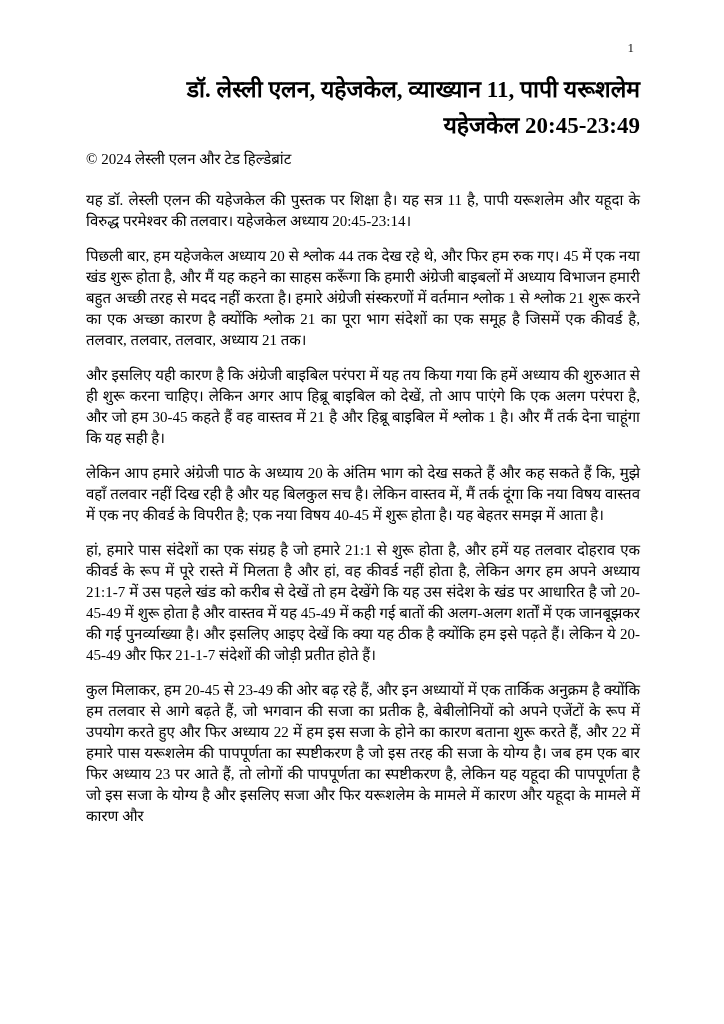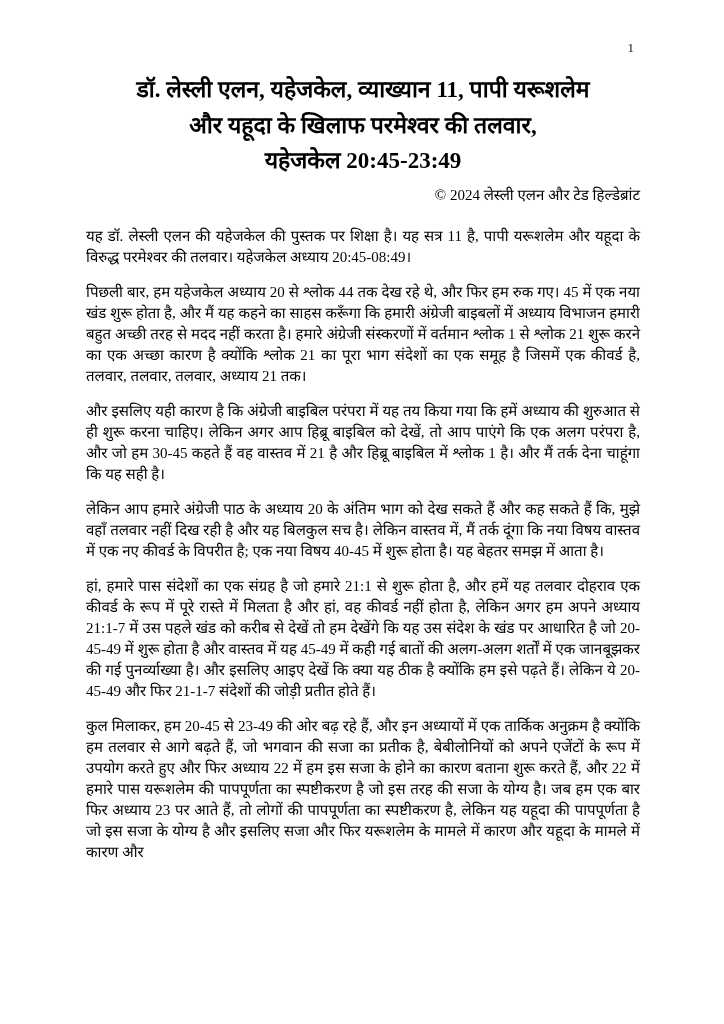--- a/index.html
+++ b/index.html
@@ -20,28 +20,28 @@
   }
   .page-number {
     position: absolute;
     top: 40px;
     right: 90px;
     font-size: 13px;
     color: #111;
   }
   .doc-title {
     margin-top: 38px;
-    text-align: center;
+    text-align: right;
     font-weight: bold;
     font-size: 23px;
     line-height: 1.55;
     color: #000;
   }
   .copyright {
-    text-align: right;
+    text-align: left;
     font-size: 15px;
     margin-top: 5px;
     color: #000;
   }
   .body-text {
     margin-top: 22px;
     font-size: 15px;
     line-height: 1.4;
     text-align: justify;
   }
@@ -51,28 +51,27 @@
 </style>
 </head>
 <body>
 
 <div class="page">
 
   <div class="page-number">1</div>
 
   <h1 class="doc-title">
     <div>डॉ. लेस्ली एलन, यहेजकेल, व्याख्यान 11, पापी यरूशलेम</div>
-    <div>और यहूदा के खिलाफ परमेश्वर की तलवार,</div>
     <div>यहेजकेल 20:45-23:49</div>
   </h1>
 
   <div class="copyright">© 2024 लेस्ली एलन और टेड हिल्डेब्रांट</div>
 
   <div class="body-text">
-      <p class="para">यह डॉ. लेस्ली एलन की यहेजकेल की पुस्तक पर शिक्षा है। यह सत्र 11 है, पापी यरूशलेम और यहूदा के विरुद्ध परमेश्वर की तलवार। यहेजकेल अध्याय 20:45-08:49।</p>
+      <p class="para">यह डॉ. लेस्ली एलन की यहेजकेल की पुस्तक पर शिक्षा है। यह सत्र 11 है, पापी यरूशलेम और यहूदा के विरुद्ध परमेश्वर की तलवार। यहेजकेल अध्याय 20:45-23:14।</p>
       <p class="para">पिछली बार, हम यहेजकेल अध्याय 20 से श्लोक 44 तक देख रहे थे, और फिर हम रुक गए। 45 में एक नया खंड शुरू होता है, और मैं यह कहने का साहस करूँगा कि हमारी अंग्रेजी बाइबलों में अध्याय विभाजन हमारी बहुत अच्छी तरह से मदद नहीं करता है। हमारे अंग्रेजी संस्करणों में वर्तमान श्लोक 1 से श्लोक 21 शुरू करने का एक अच्छा कारण है क्योंकि श्लोक 21 का पूरा भाग संदेशों का एक समूह है जिसमें एक कीवर्ड है, तलवार, तलवार, तलवार, अध्याय 21 तक।</p>
       <p class="para">और इसलिए यही कारण है कि अंग्रेजी बाइबिल परंपरा में यह तय किया गया कि हमें अध्याय की शुरुआत से ही शुरू करना चाहिए। लेकिन अगर आप हिब्रू बाइबिल को देखें, तो आप पाएंगे कि एक अलग परंपरा है, और जो हम 30-45 कहते हैं वह वास्तव में 21 है और हिब्रू बाइबिल में श्लोक 1 है। और मैं तर्क देना चाहूंगा कि यह सही है।</p>
       <p class="para">लेकिन आप हमारे अंग्रेजी पाठ के अध्याय 20 के अंतिम भाग को देख सकते हैं और कह सकते हैं कि, मुझे वहाँ तलवार नहीं दिख रही है और यह बिलकुल सच है। लेकिन वास्तव में, मैं तर्क दूंगा कि नया विषय वास्तव में एक नए कीवर्ड के विपरीत है; एक नया विषय 40-45 में शुरू होता है। यह बेहतर समझ में आता है।</p>
       <p class="para">हां, हमारे पास संदेशों का एक संग्रह है जो हमारे 21:1 से शुरू होता है, और हमें यह तलवार दोहराव एक कीवर्ड के रूप में पूरे रास्ते में मिलता है और हां, वह कीवर्ड नहीं होता है, लेकिन अगर हम अपने अध्याय 21:1-7 में उस पहले खंड को करीब से देखें तो हम देखेंगे कि यह उस संदेश के खंड पर आधारित है जो 20-45-49 में शुरू होता है और वास्तव में यह 45-49 में कही गई बातों की अलग-अलग शर्तों में एक जानबूझकर की गई पुनर्व्याख्या है। और इसलिए आइए देखें कि क्या यह ठीक है क्योंकि हम इसे पढ़ते हैं। लेकिन ये 20-45-49 और फिर 21-1-7 संदेशों की जोड़ी प्रतीत होते हैं।</p>
       <p class="para">कुल मिलाकर, हम 20-45 से 23-49 की ओर बढ़ रहे हैं, और इन अध्यायों में एक तार्किक अनुक्रम है क्योंकि हम तलवार से आगे बढ़ते हैं, जो भगवान की सजा का प्रतीक है, बेबीलोनियों को अपने एजेंटों के रूप में उपयोग करते हुए और फिर अध्याय 22 में हम इस सजा के होने का कारण बताना शुरू करते हैं, और 22 में हमारे पास यरूशलेम की पापपूर्णता का स्पष्टीकरण है जो इस तरह की सजा के योग्य है। जब हम एक बार फिर अध्याय 23 पर आते हैं, तो लोगों की पापपूर्णता का स्पष्टीकरण है, लेकिन यह यहूदा की पापपूर्णता है जो इस सजा के योग्य है और इसलिए सजा और फिर यरूशलेम के मामले में कारण और यहूदा के मामले में कारण और</p>
     </div>
 
 </div>
 
 </body></html>

